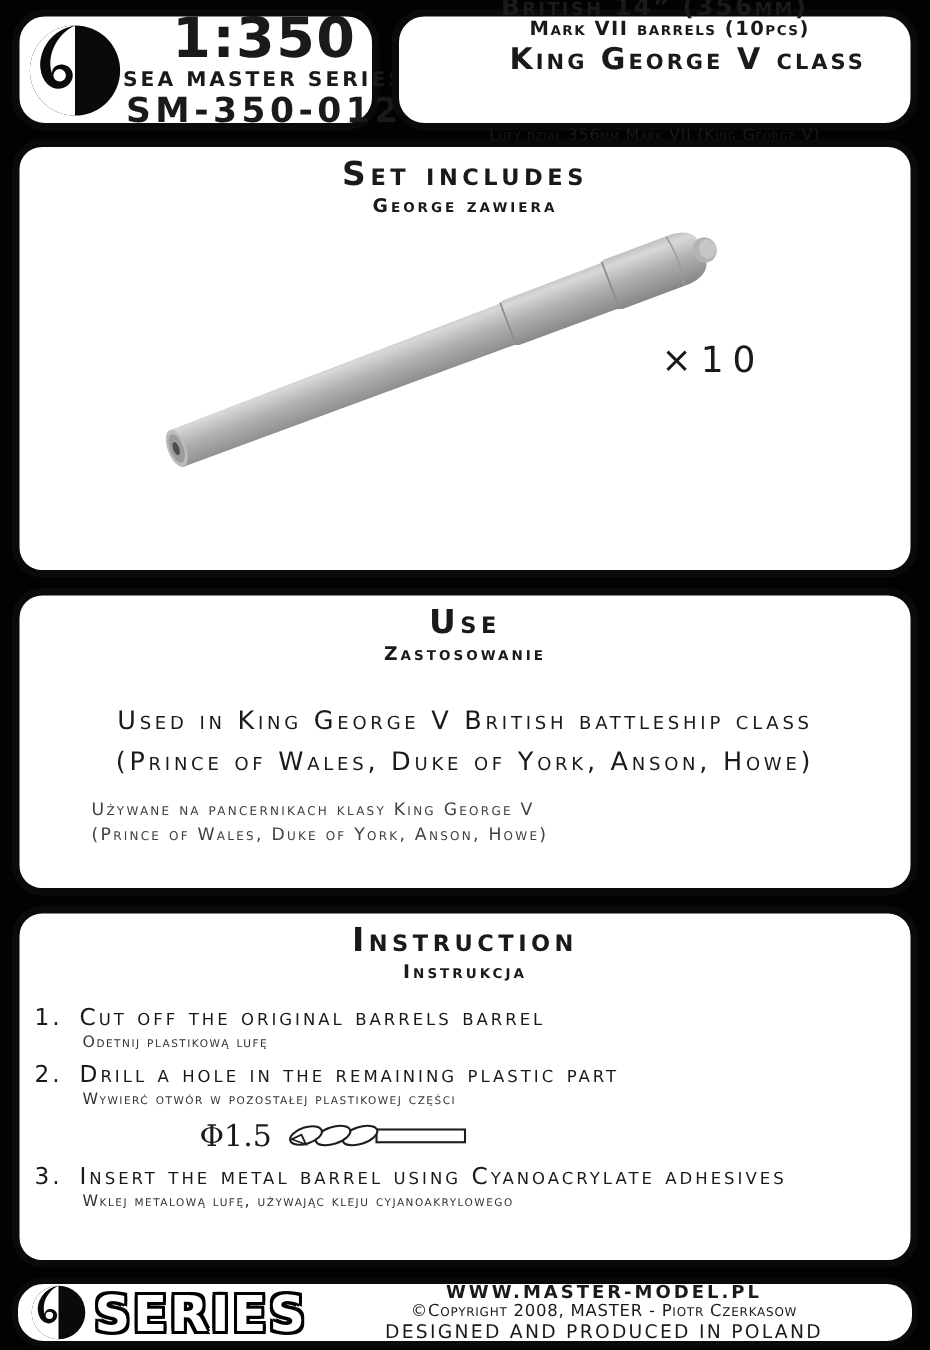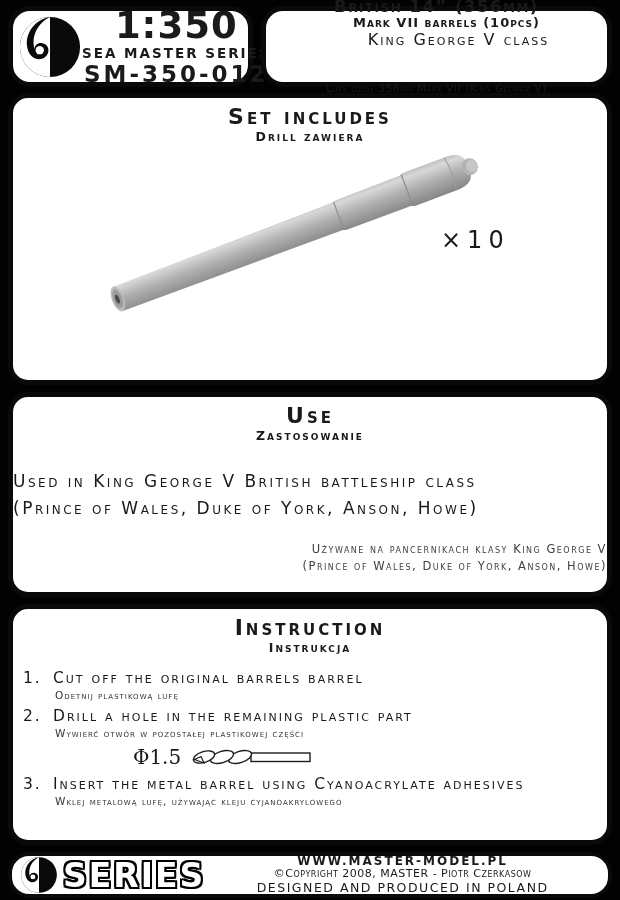--- a/index.html
+++ b/index.html
@@ -11,35 +11,35 @@
   .hdr-left{left:8px;top:6px;width:245px;height:81px;display:flex;align-items:center;border-radius:22px;}
   .hdr-left .logo{width:64px;height:64px;margin-left:5px;flex:0 0 auto;}
   .brand-col{flex:1;display:flex;flex-direction:column;align-items:center;line-height:1;}
   .brand-scale{font-size:37px;font-weight:bold;letter-spacing:1px;}
   .brand-series{font-size:13.5px;font-weight:bold;letter-spacing:2px;margin-top:3px;white-space:nowrap;}
   .brand-sku{font-size:23px;font-weight:bold;letter-spacing:3px;margin-top:2px;white-space:nowrap;}
   .hdr-right{left:261px;top:6px;width:351px;height:81px;display:flex;flex-direction:column;
              align-items:center;justify-content:center;border-radius:22px;text-align:center;}
   .pt1{font-size:16.5px;font-weight:bold;letter-spacing:1.5px;line-height:1.05;}
   .pt2{font-size:13px;font-weight:bold;letter-spacing:1px;line-height:1.15;margin-left:20px;}
-  .pt3{font-size:16px;font-weight:normal;letter-spacing:2px;line-height:1.1;margin-left:44px;}
+  .pt3{font-size:20px;font-weight:bold;letter-spacing:2px;line-height:1.1;margin-left:44px;}
   .pdiv{width:88%;height:2px;background:#111;margin:3px 0 3px 0;}
   .pt4{font-size:10.5px;letter-spacing:0.5px;line-height:1.2;margin-top:28px;}
   
   .sec-head{text-align:center;line-height:1.05;margin-top:7px;}
   .sec-title{font-size:22px;font-weight:bold;letter-spacing:3px;}
   .sec-sub{font-size:12.5px;font-weight:bold;letter-spacing:2px;margin-top:2px;}
   
   .sec-set{left:8px;top:93px;width:604px;height:292px;}
   .barrel-svg{position:absolute;left:0;top:0;width:594px;height:282px;}
   .qty{position:absolute;left:428px;top:128px;font-size:24px;letter-spacing:6px;font-weight:500;}
   
   .sec-use{left:8px;top:392px;width:604px;height:205px;}
-  .use-body{margin-top:26px;font-size:17px;letter-spacing:2.5px;line-height:1.55;}
-  .use-body-pl{text-align:right;margin-top:20px;font-size:11.5px;letter-spacing:1.5px;line-height:1.45;color:#414141;padding-left:48px;}
+  .use-body{text-align:center;margin-top:26px;font-size:17px;letter-spacing:2.5px;line-height:1.55;}
+  .use-body-pl{text-align:left;margin-top:10px;font-size:11.5px;letter-spacing:1.5px;line-height:1.45;color:#414141;padding-left:48px;}
   
   .sec-ins{left:8px;top:604px;width:604px;height:241px;}
   .steps{margin:16px 0 0 10px;}
   .step{margin-bottom:7px;}
   .step-main{display:flex;font-size:15.5px;letter-spacing:2px;line-height:1.15;}
   .step-num{width:30px;flex:0 0 auto;}
   .step-pl{margin-left:32px;font-size:10.5px;letter-spacing:1px;color:#333;margin-top:1px;}
   .drill-row{display:flex;align-items:center;margin:8px 0 9px 110px;}
   .drill-label{font-family:"DejaVu Serif","Liberation Serif",serif;font-size:20px;
                letter-spacing:0px;margin-right:10px;line-height:1;}
@@ -87,21 +87,21 @@
     <div class="pt1 sc">British 14” (356mm)</div>
     <div class="pt2 sc">Mark VII barrels (10pcs)</div>
     <div class="pt3 sc">King George V class</div>
     <div class="pdiv"></div>
     <div class="pt4 sc">Lufy dział 356mm Mark VII (King George V)</div>
   </div>
 
   <div class="panel sec-set">
     <div class="sec-head">
       <div class="sec-title sc">Set includes</div>
-      <div class="sec-sub sc">Drill zawiera</div>
+      <div class="sec-sub sc">George zawiera</div>
     </div>
 
     <svg class="barrel-svg" viewBox="0 0 594 282">
       <defs>
         <linearGradient id="barrelGrad" x1="0" y1="-18" x2="0" y2="18" gradientUnits="userSpaceOnUse">
           <stop offset="0" stop-color="#bfbfbf"></stop>
           <stop offset="0.16" stop-color="#d8d8d8"></stop>
           <stop offset="0.5" stop-color="#b0b0b0"></stop>
           <stop offset="1" stop-color="#858585"></stop>
         </linearGradient>

